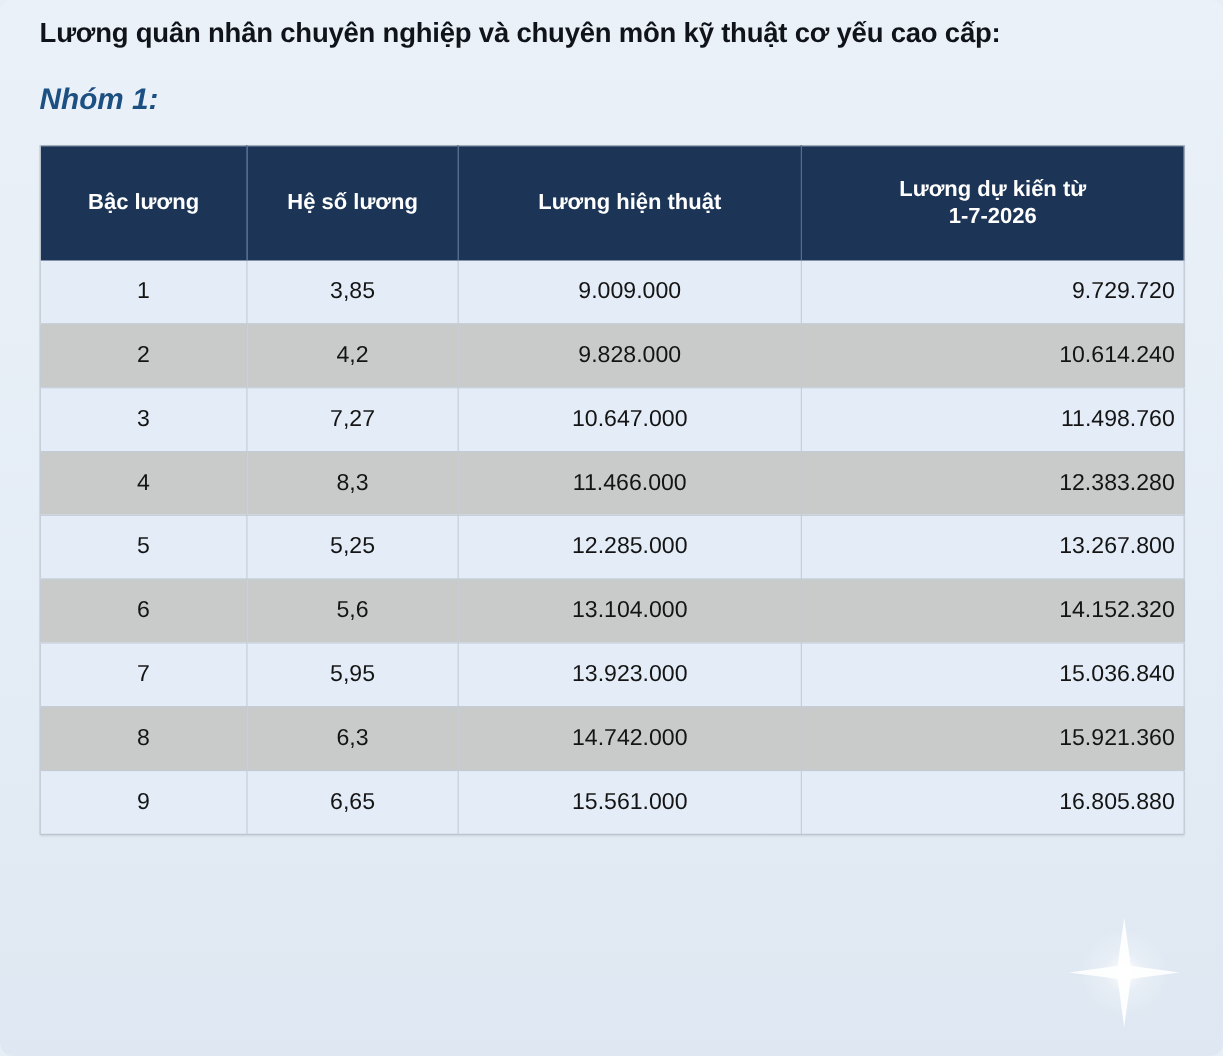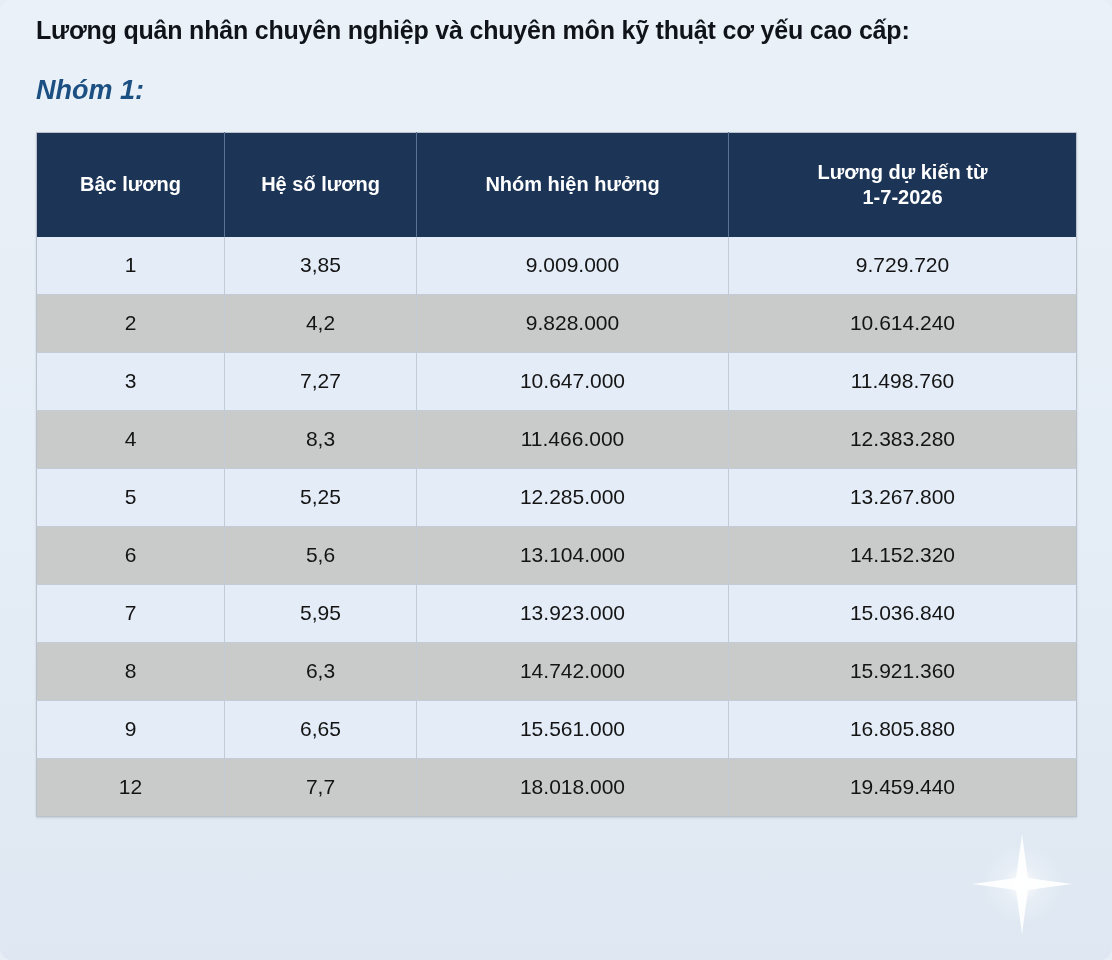--- a/index.html
+++ b/index.html
@@ -71,20 +71,21 @@
     text-align: center;
     vertical-align: middle;
     height: 57px;
     padding: 0 8px;
     color: #141414;
     border-right: 1px solid #c3ccd6;
     border-bottom: 1px solid #c3ccd6;
   }
   table.salary tbody td:last-child {
     border-right: none;
+    text-align: right;
   }
   table.salary tbody tr.odd td {
     background: #e3ecf7;
   }
   table.salary tbody tr.even td {
     background: #c9cbcb;
   }
   table.salary tbody tr:last-child td {
     border-bottom: 1px solid #b9c2cc;
   }
@@ -113,21 +114,21 @@
     <colgroup>
       <col class="c1">
         <col class="c2">
         <col class="c3">
         <col class="c4">
     </colgroup>
     <thead>
       <tr>
         <th>Bậc lương</th>
         <th>Hệ số lương</th>
-        <th>Nhóm hiện hưởng</th>
+        <th>Lương hiện thuật</th>
         <th>
           <span>Lương dự kiến từ</span><br>
           <span>1-7-2026</span>
         </th>
       </tr>
     </thead>
     <tbody id="table-body">
         <tr class="odd">
           <td>1</td>
           <td>3,85</td>
@@ -174,26 +175,20 @@
           <td>8</td>
           <td>6,3</td>
           <td>14.742.000</td>
           <td>15.921.360</td>
         </tr>
         <tr class="odd">
           <td>9</td>
           <td>6,65</td>
           <td>15.561.000</td>
           <td>16.805.880</td>
-        </tr>
-        <tr class="even">
-          <td>12</td>
-          <td>7,7</td>
-          <td>18.018.000</td>
-          <td>19.459.440</td>
         </tr>
       </tbody>
   </table>
 
   <svg class="sparkle" viewBox="0 0 120 120">
     <defs>
       <radialGradient id="sp" cx="50%" cy="50%" r="50%">
         <stop offset="0%" stop-color="#ffffff" stop-opacity="0.95"></stop>
         <stop offset="45%" stop-color="#ffffff" stop-opacity="0.25"></stop>
         <stop offset="100%" stop-color="#ffffff" stop-opacity="0"></stop>

